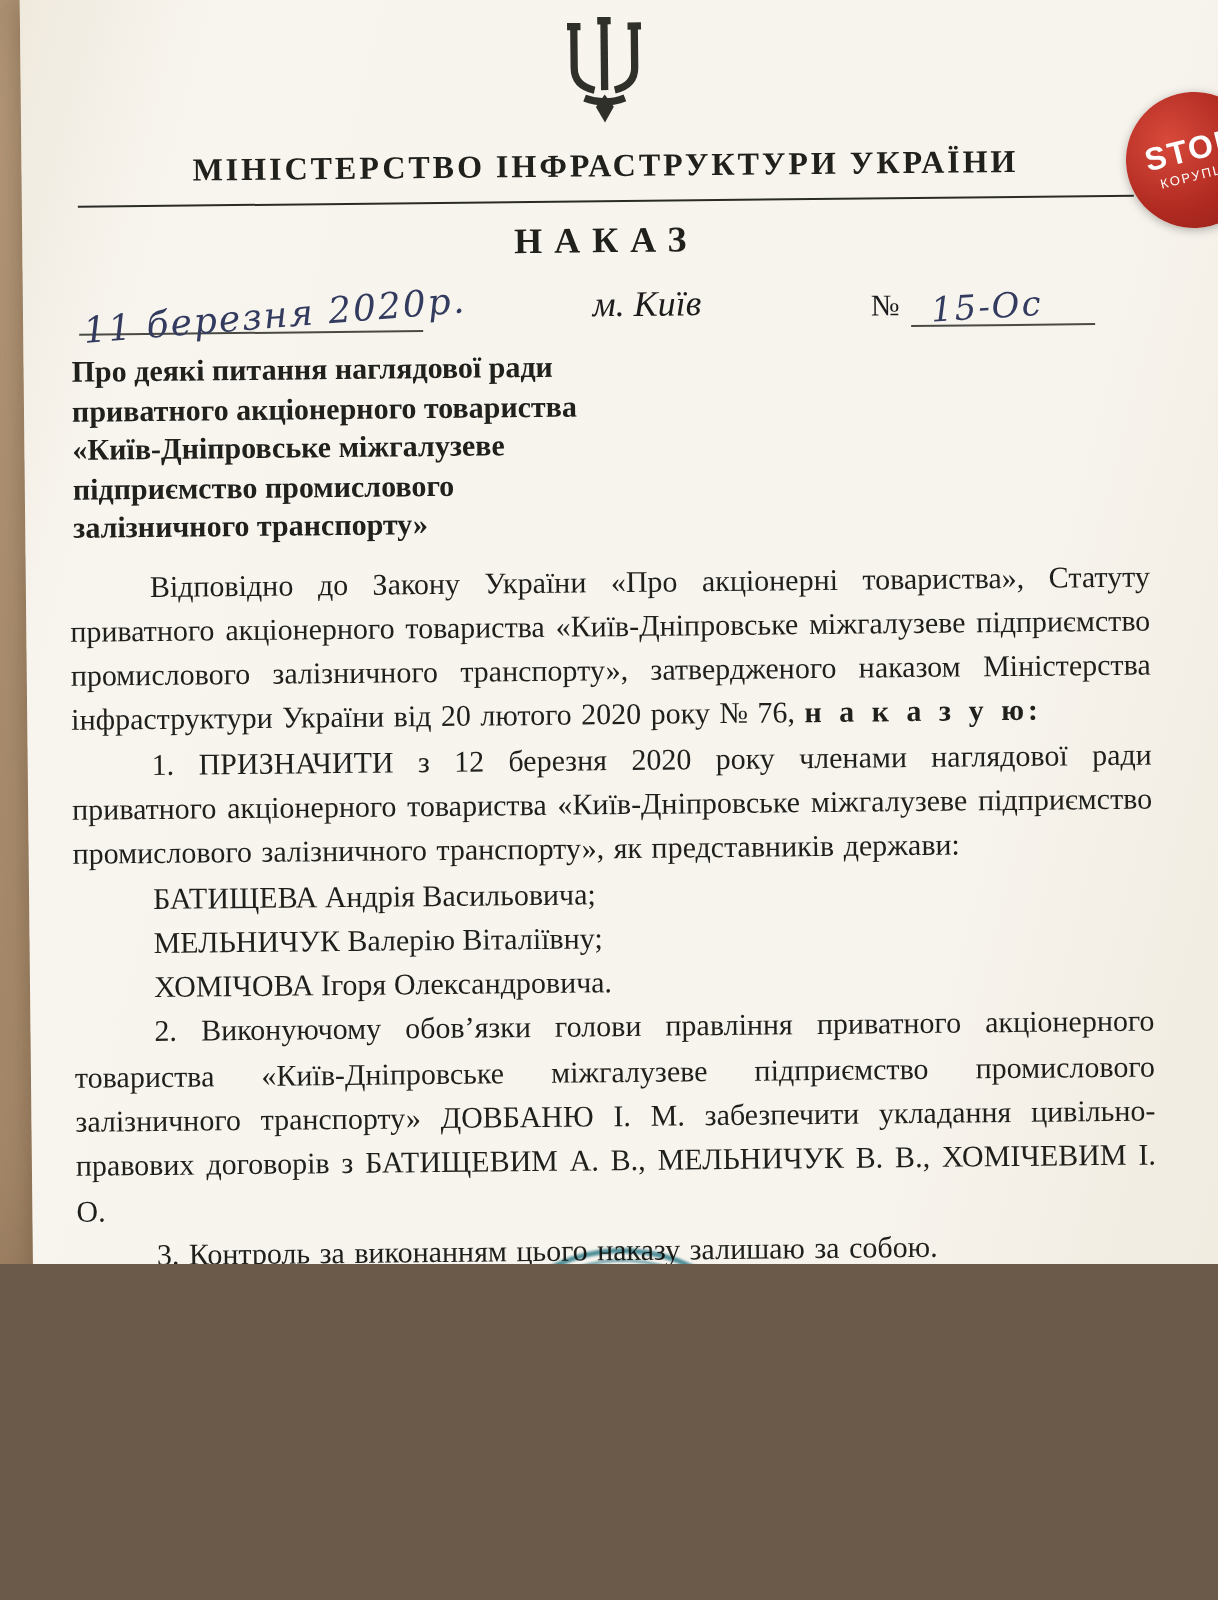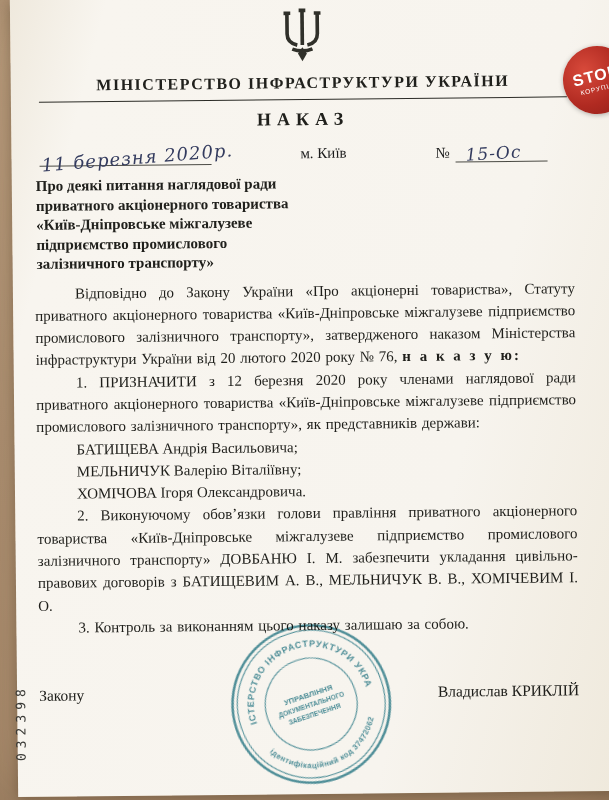--- a/index.html
+++ b/index.html
@@ -1,17 +1,17 @@
 <!DOCTYPE html>
 <html><head>
 <meta charset="utf-8">
 <style>
   html,body{margin:0;padding:0;background:#6b5a49;}
   .scene{
-    position:relative;width:609px;height:800px;overflow:hidden;
+    position:relative;width:609px;height:632px;overflow:hidden;
     background:linear-gradient(155deg,#c7a988 0%,#b89a7a 40%,#a8896a 100%);
     font-family:"Liberation Serif",serif;color:#1c1c1c;
   }
   .scene::after{
     content:"";position:absolute;inset:0;pointer-events:none;
     box-shadow:inset 0 0 70px rgba(60,40,20,.25);
   }
   .paper-under{
     position:absolute;left:10px;top:-10px;width:592px;height:34px;
     background:#ddd2bd;transform:rotate(-1.5deg);z-index:0;
@@ -36,21 +36,21 @@
   .meta-row{
     display:flex;justify-content:space-between;align-items:flex-end;
     margin-top:8px;padding:0 6px;height:26px;
   }
   .date-slot{width:172px;border-bottom:1.3px solid #4a4a44;position:relative;height:22px;}
   .handwritten{
     font-family:"DejaVu Serif",serif;font-style:italic;color:#333b5e;
     letter-spacing:1px;display:inline-block;
   }
   .date-text{position:absolute;left:2px;bottom:-3px;font-size:18px;transform:rotate(-4deg);white-space:nowrap;}
-  .city{font-size:15px;padding-bottom:2px;}
+  .city{font-size:18px;padding-bottom:2px;font-style:italic;}
   .num-slot{width:132px;display:flex;align-items:flex-end;gap:6px;}
   .num-sign{font-size:15px;padding-bottom:1px;}
   .num-line{
     border-bottom:1.3px solid #4a4a44;width:92px;text-align:center;height:22px;position:relative;
   }
   .num-text{position:absolute;left:10px;bottom:-2px;font-size:17px;transform:rotate(-3deg);white-space:nowrap;}
   .subject{
     width:260px;margin:10px 0 8px 2px;font-size:15px;font-weight:bold;
     line-height:19.5px;color:#20201c;
   }

